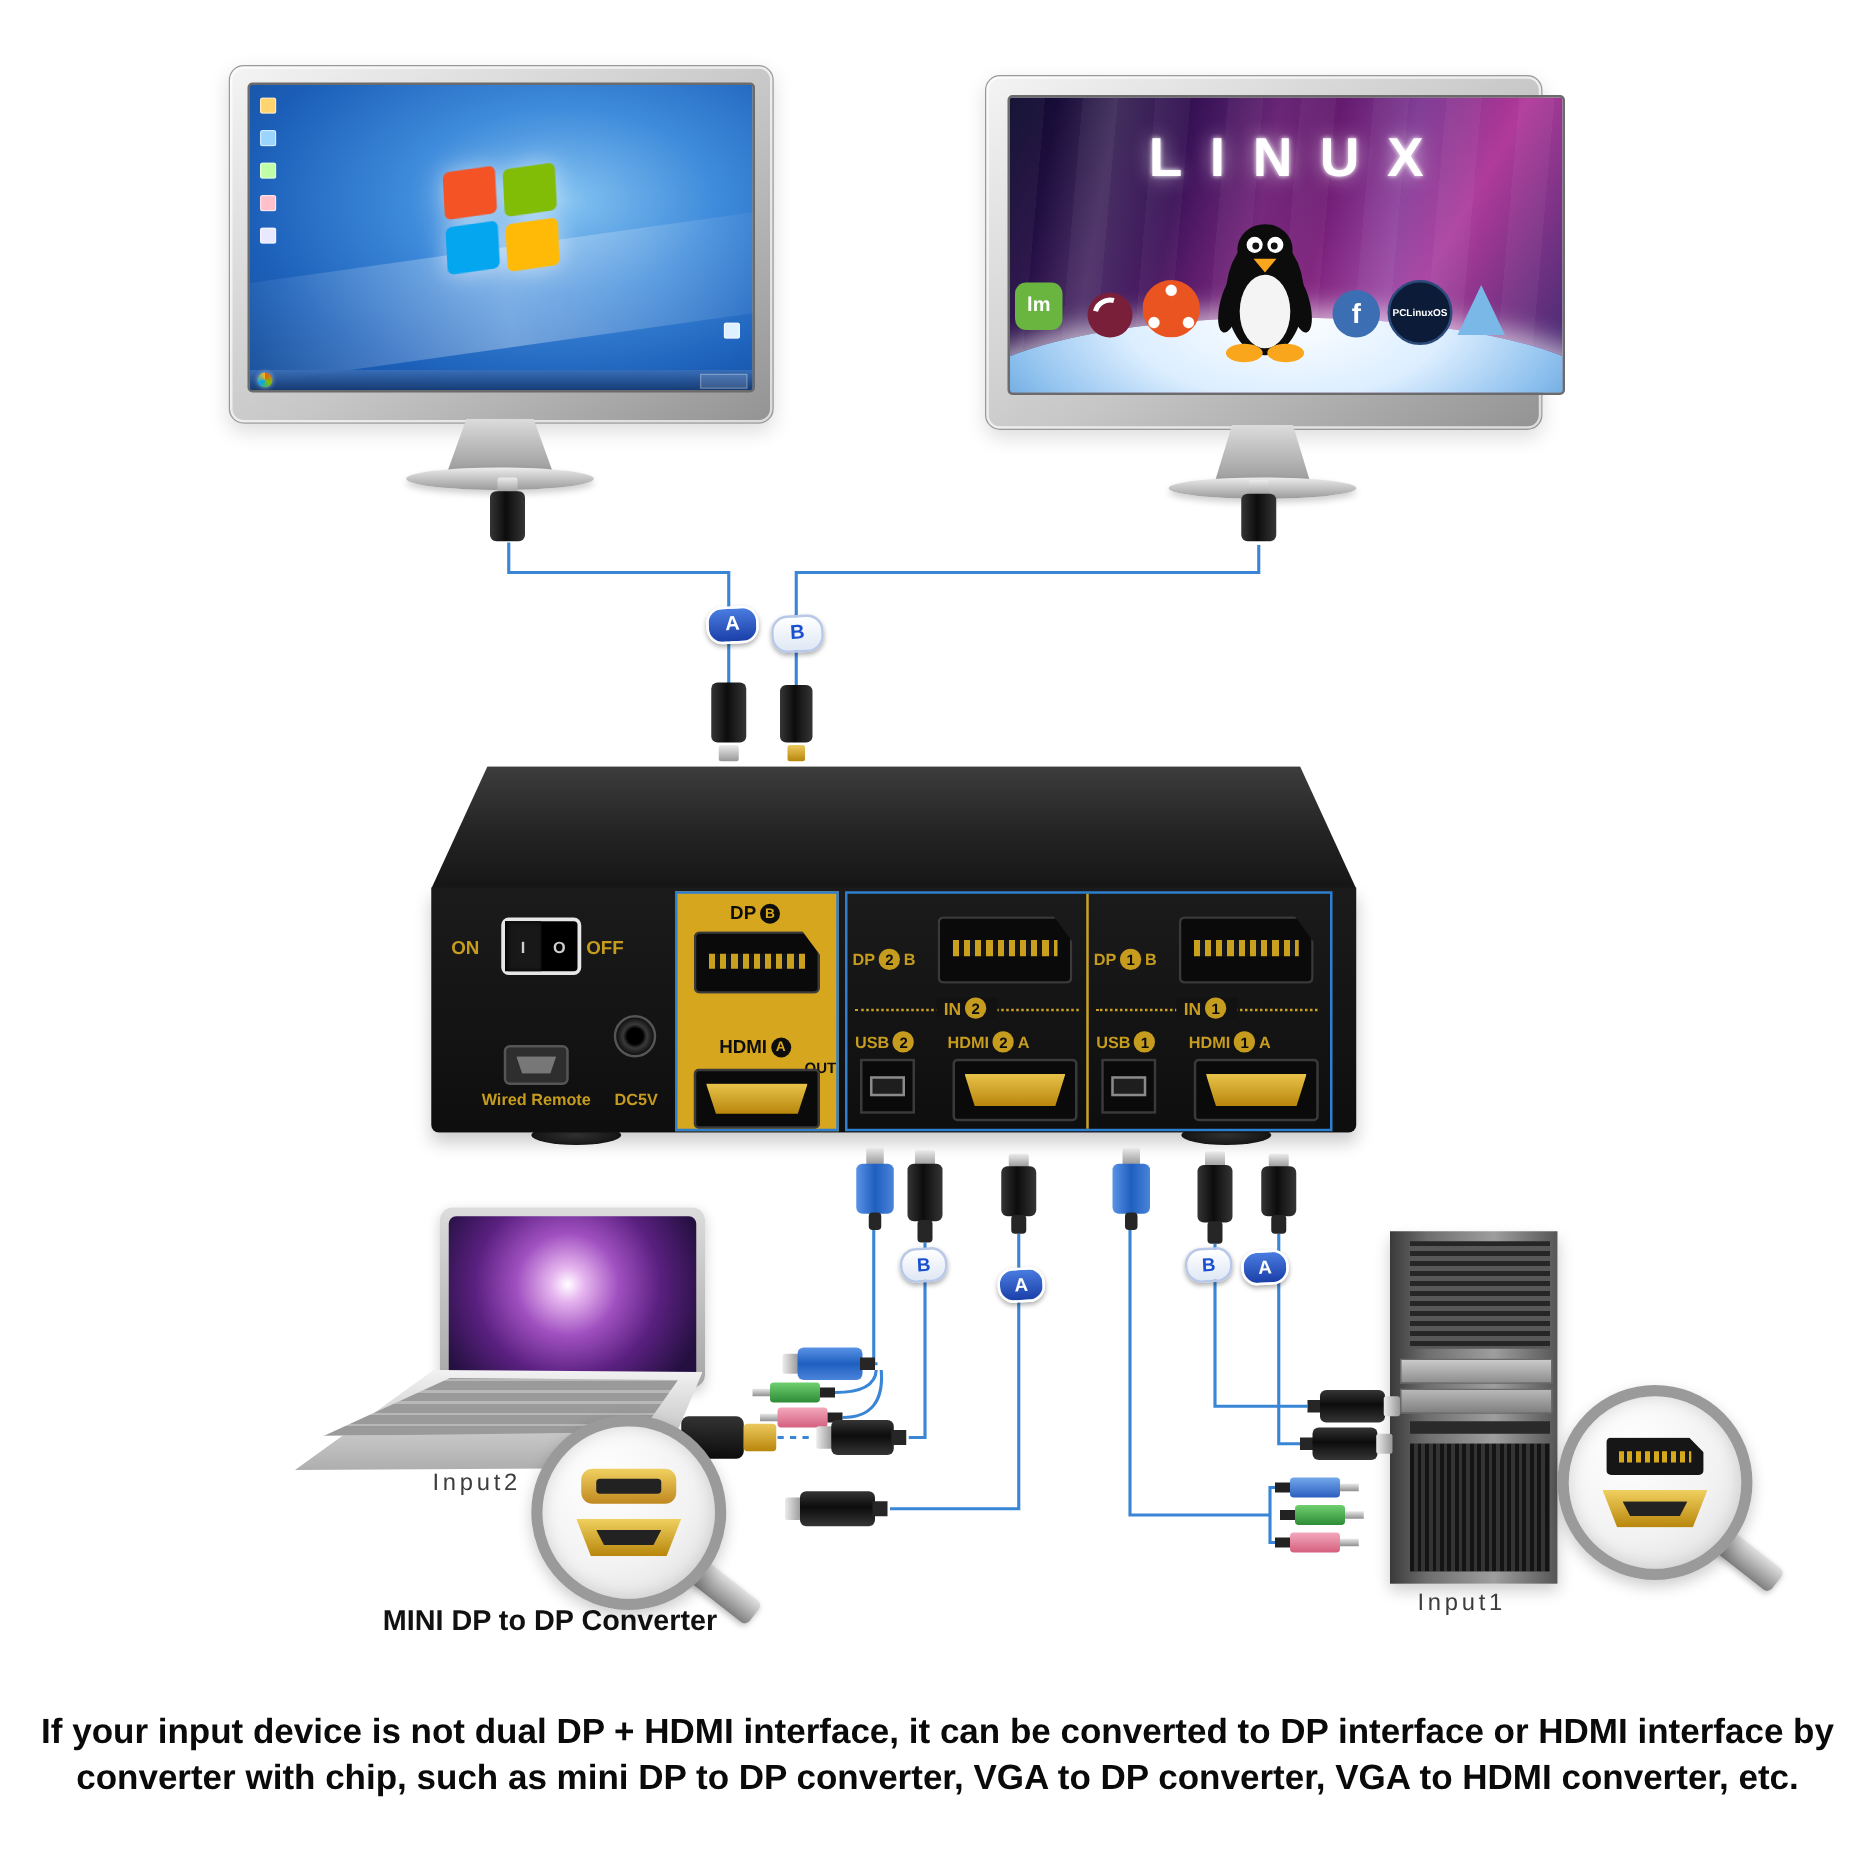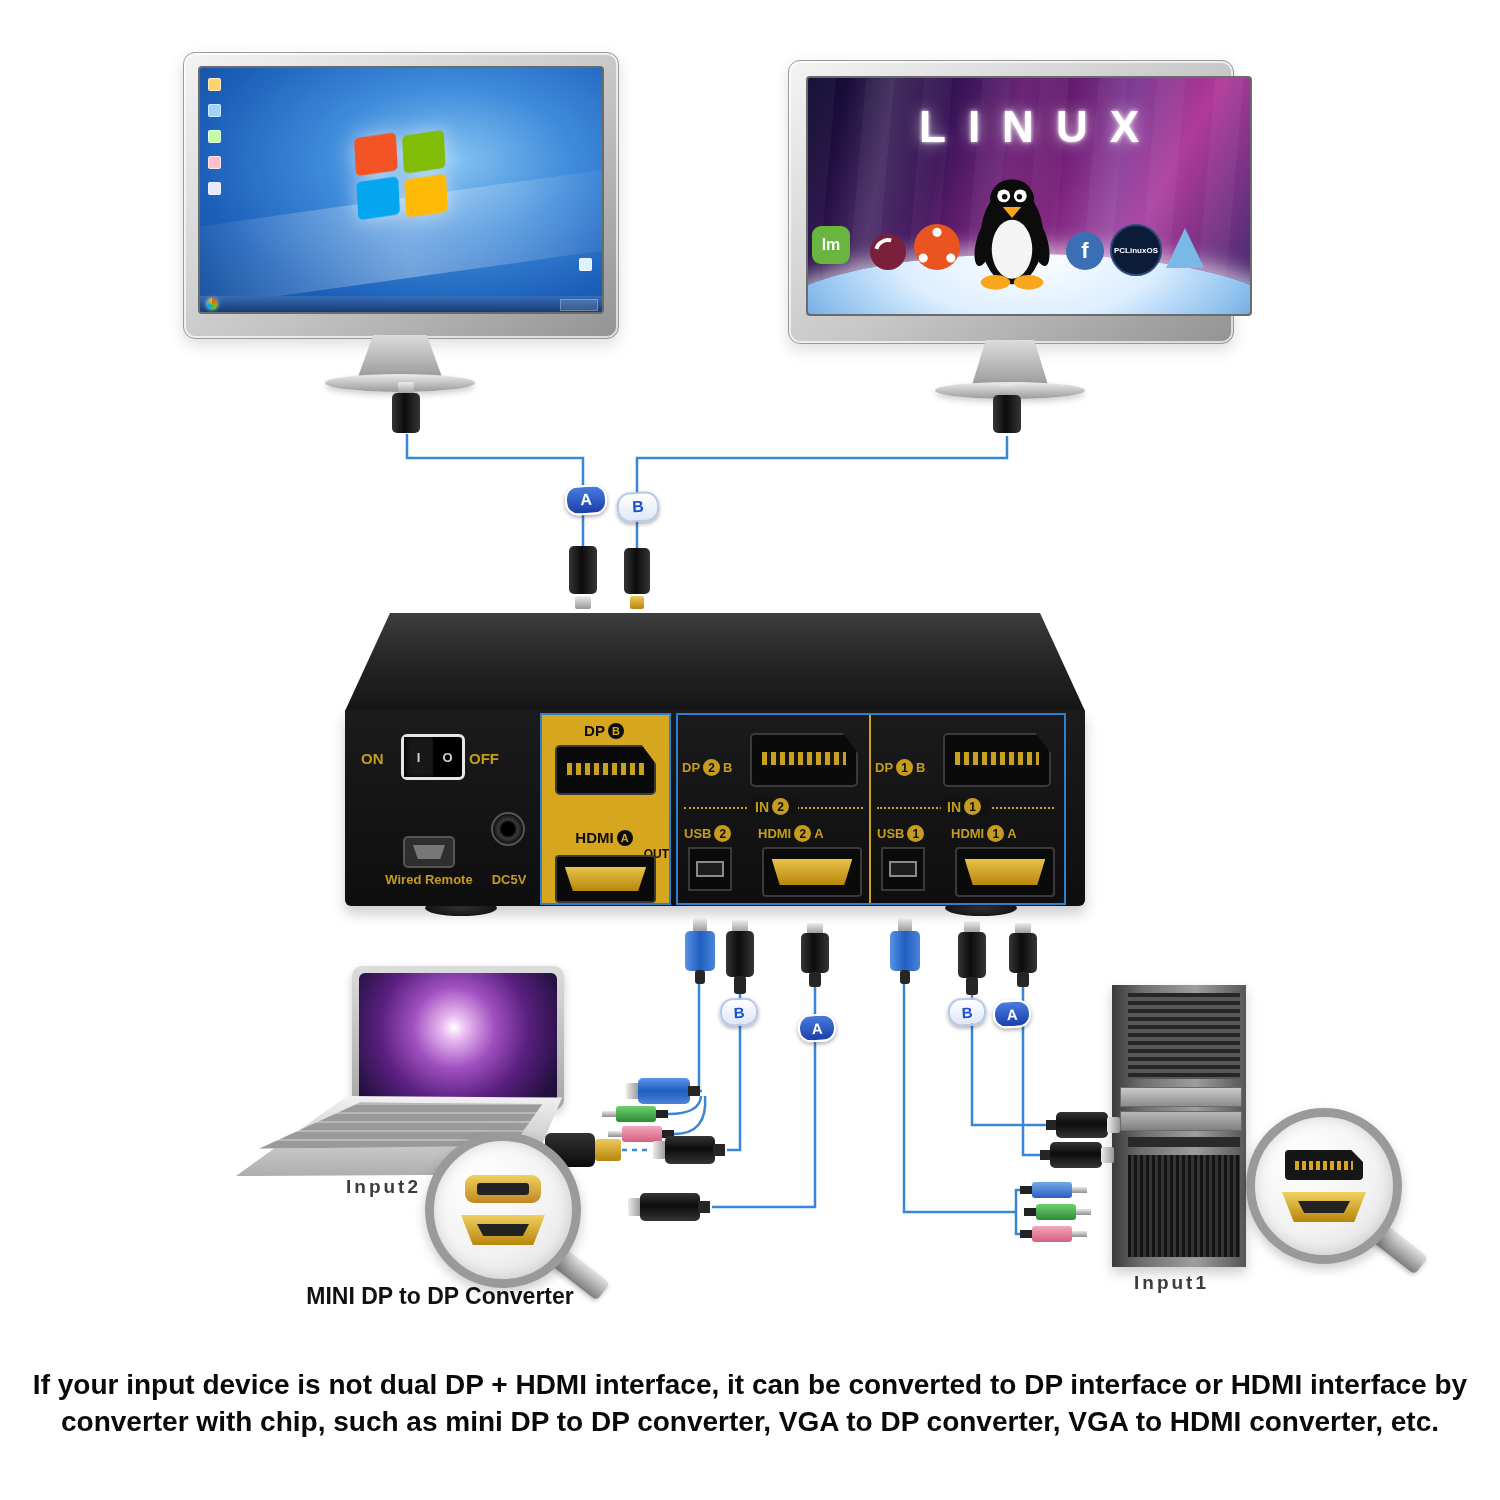--- a/index.html
+++ b/index.html
@@ -77,21 +77,21 @@
   .g-mdp i{position:absolute;inset:8px 12px;background:#222;border-radius:3px;}
   .g-dp{width:78px;height:30px;background:#161616;border-radius:4px;clip-path:polygon(0 0,85% 0,100% 40%,100% 100%,0 100%);position:relative;}
   .g-dp i{position:absolute;left:10px;right:10px;top:11px;height:9px;background:repeating-linear-gradient(90deg,#d8a81c 0 4px,#161616 4px 7px);}
   .g-hdmi{width:84px;height:30px;background:linear-gradient(#f0d060,#b8860b);clip-path:polygon(0 0,100% 0,86% 100%,14% 100%);position:relative;}
   .g-hdmi i{position:absolute;left:16px;right:16px;top:9px;bottom:9px;background:#222;clip-path:polygon(0 0,100% 0,88% 100%,12% 100%);}
   
   .lap-screen{position:absolute;left:352px;top:966px;width:212px;height:144px;border-radius:10px;background:linear-gradient(#dcdcdc,#a6a6a6);box-shadow:0 4px 10px #00000033;z-index:3;}
   .lap-disp{position:absolute;inset:7px;border-radius:6px;background:radial-gradient(circle at 48% 42%,#ffffff 0%,#e8b8f0 10%,#a050c0 32%,#5a2080 58%,#241040 88%);}
   .lap-deck{position:absolute;left:236px;top:1096px;width:326px;height:80px;clip-path:polygon(34% 0,100% 2%,90% 98%,0 100%);background:linear-gradient(#f2f2f2,#aeaeae);z-index:3;}
   .lap-keys{position:absolute;left:236px;top:1096px;width:326px;height:80px;clip-path:polygon(38% 8%,94% 10%,85% 62%,7% 66%);background:repeating-linear-gradient(180deg,#9a9a9a 0 7px,#b8b8b8 7px 9px);z-index:3;}
-  .input-label{position:absolute;color:#3c3c3c;font-weight:bold;font-size:19px;letter-spacing:3px;z-index:4;}
+  .input-label{position:absolute;color:#3c3c3c;font-weight:normal;font-size:19px;letter-spacing:3px;z-index:4;}
   .tower{position:absolute;left:1112px;top:985px;width:134px;height:282px;background:linear-gradient(90deg,#3a3a3a,#6e6e6e 22%,#9e9e9e 62%,#565656);box-shadow:0 6px 12px #00000033;z-index:3;}
   .footer{position:absolute;left:0;top:1366px;width:1500px;text-align:center;color:#0a0a0a;font-size:28px;font-weight:600;line-height:37px;z-index:2;}
   .goldhead{position:absolute;z-index:4;}
 </style>
 </head>
 <body>
 
 <div id="canvas">
 
   <svg class="cables" width="1500" height="1500">

